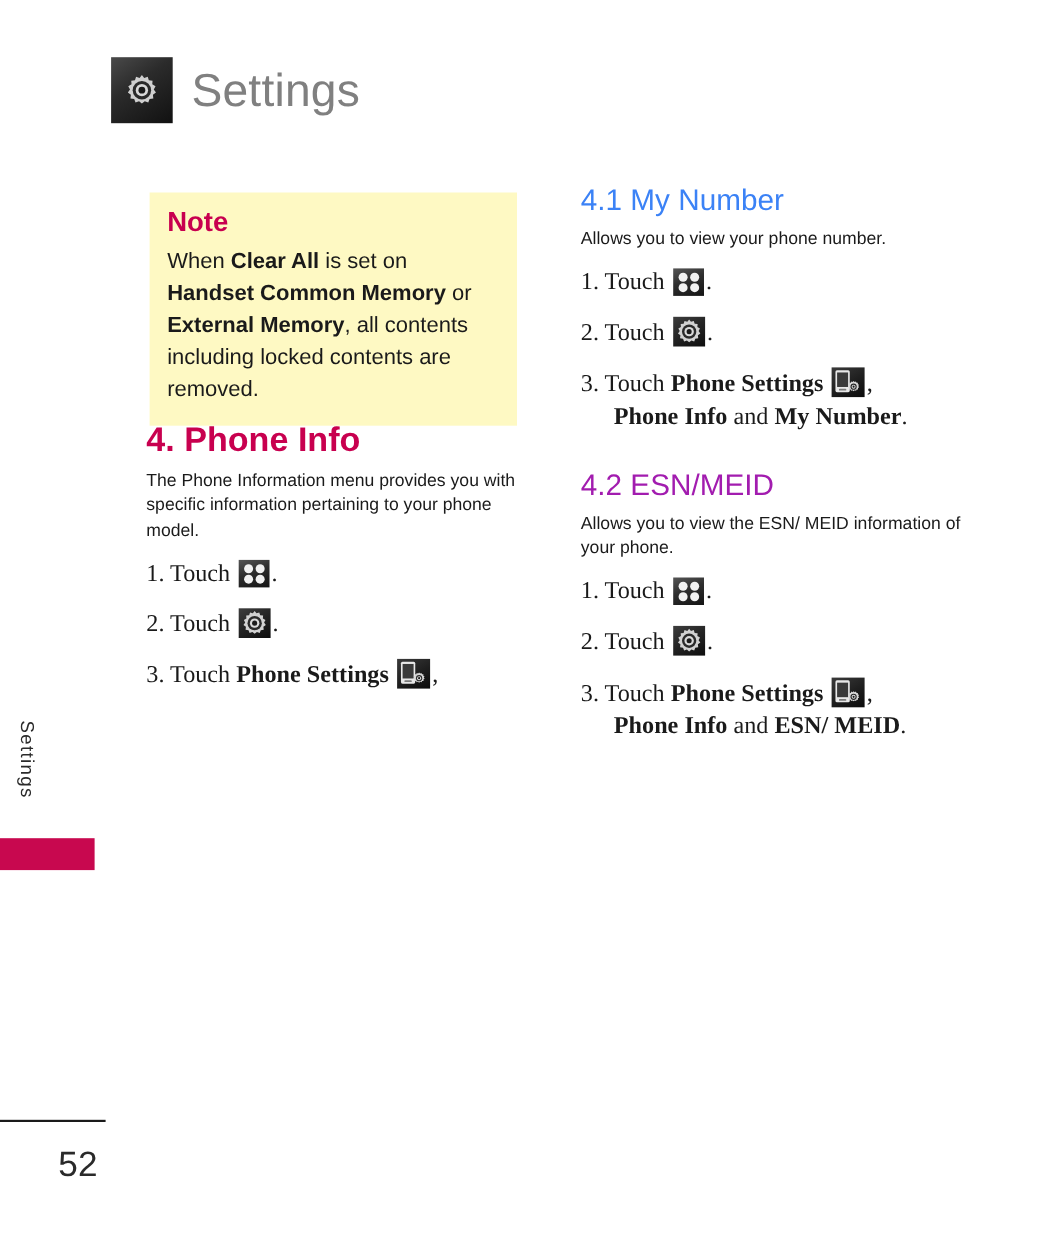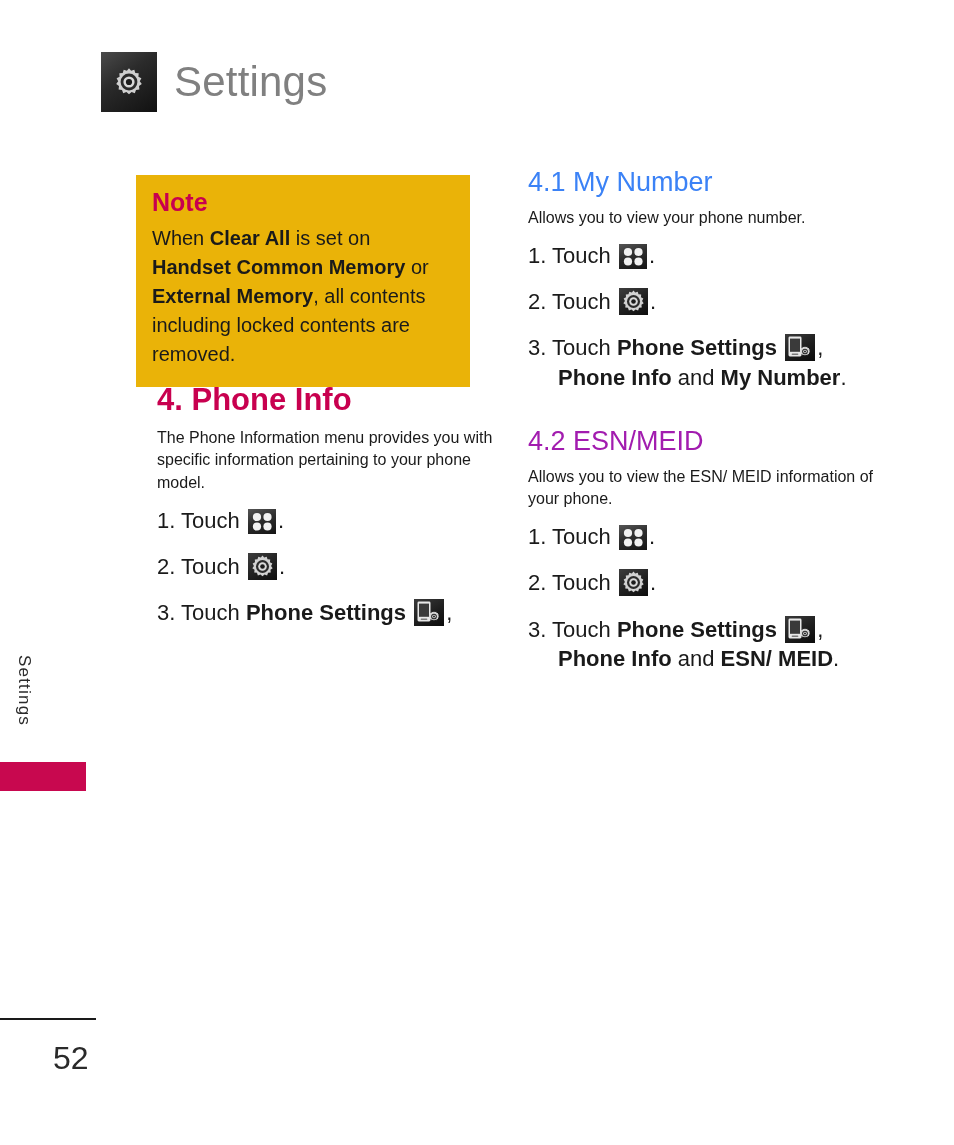--- a/index.html
+++ b/index.html
@@ -63,21 +63,21 @@
     width: 86px;
     height: 29px;
   }
 
   
   .col {
     position: absolute;
     top: 0;
     width: 340px;
   }
-  .col-left  { left: 133px; margin-left: 24px; }
+  .col-left  { left: 133px; }
   .col-right { left: 528px; width: 355px; }
 
   
   .note-box {
     position: absolute;
     left: 136px;
     top: 175px;
     width: 334px;
     box-sizing: border-box;
     background: #d4d4d4;
@@ -112,21 +112,21 @@
     font-weight: 400;
     line-height: 1.1;
     margin: 0 0 9px 0;
   }
   .para {
     font-size: 16px;
     line-height: 1.39;
     margin: 0 0 12px 0;
     color: #1a1a1a;
   }
-  .steps { margin: 0; padding: 0; list-style: none; }
+  .steps { margin: 0; padding: 0; list-style: none; font-family: Liberation Serif, serif; }
   .step {
     font-size: 22px;
     line-height: 1.33;
     margin: 0 0 17px 0;
     color: #1a1a1a;
     display: block;
   }
   .step .num { }
   .step b { font-weight: 700; }
   .step .cont {
@@ -194,21 +194,21 @@
       <circle cx="17" cy="17" r="5.6" fill="#d8d8d8"></circle>
       <circle cx="17" cy="17" r="3.1" fill="#1a1a1a"></circle>
     </svg>
   </div>
   <div class="header-title" style="color: rgb(128, 128, 128);">Settings</div>
 </div>
 
 <div class="side-tab-label">Settings</div>
 <div class="side-tab-bar" style="background: rgb(200, 8, 79);"></div>
 
-<div class="note-box" style="background: #eab308;">
+<div class="note-box" style="background: #fef9c3;">
   <div class="note-title" style="color: rgb(200, 0, 79);">Note</div>
   <p class="note-body"><span>When </span><b>Clear All</b><span> is set on </span><b>Handset Common Memory</b><span> or </span><b>External Memory</b><span>, all contents including locked contents are removed.</span></p>
 </div>
 
 <div class="col col-left" style="top:383px;">
   <div>
     <h1 class="sec-h1" style="color: rgb(200, 0, 79);">4. Phone Info</h1>
     <p class="para">The Phone Information menu provides you with specific information pertaining to your phone model.</p>
     <div class="steps">
         <div class="step"><span class="num">1. </span><span><span>Touch </span><span class="ic ic-grid"><svg width="28" height="25" viewBox="0 0 28 25">

